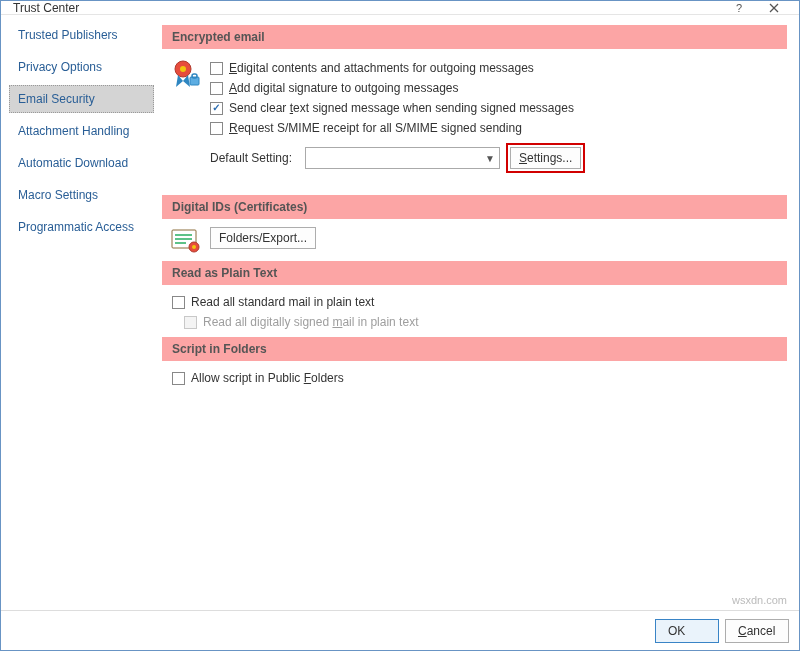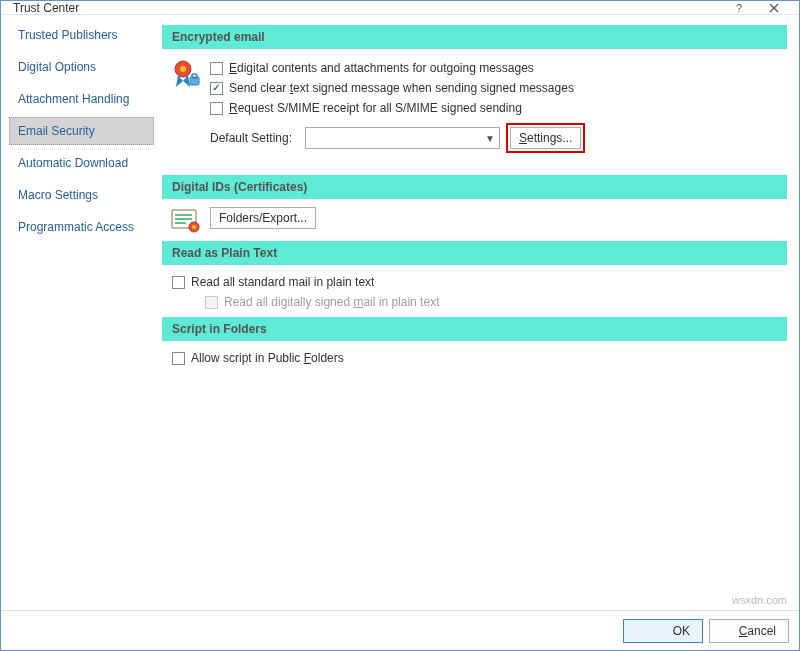--- a/index.html
+++ b/index.html
@@ -50,21 +50,21 @@
     background: #d4d4d4;
     border: 1px dotted #999;
     color: #295e96;
   }
   .content {
     flex: 1;
     padding: 4px 12px 4px 6px;
     overflow: hidden;
   }
   .section-header {
-    background: #5eead4;
+    background: #fca5a5;
     color: #555;
     font-weight: 600;
     padding: 5px 10px;
     margin: 6px 0 8px 0;
   }
   .row {
     display: flex;
     align-items: flex-start;
   }
   .icon-col {
@@ -73,21 +73,21 @@
     justify-content: center;
     padding-top: 2px;
   }
   .opts-col { flex: 1; }
   .chk-line {
     display: flex;
     align-items: center;
     margin: 2px 0;
     line-height: 18px;
   }
-  .chk-line.indent { margin-left: 33px; }
+  .chk-line.indent { margin-left: 12px; }
   .chk-line.disabled { color: #9e9e9e; }
   .chk {
     width: 13px; height: 13px;
     border: 1px solid #888;
     background: #fff;
     margin-right: 6px;
     display: inline-flex;
     align-items: center; justify-content: center;
     font-size: 10px;
     color: #2b6cb0;
@@ -130,21 +130,21 @@
     position: absolute;
     bottom: 0; left: 0; right: 0;
     height: 40px;
     border-top: 1px solid #ddd;
     display: flex;
     align-items: center;
     justify-content: flex-end;
     padding: 0 10px;
     gap: 6px;
   }
-  .footer .btn { width: 80px; justify-content: flex-end; }
+  .footer .btn { width: 64px; justify-content: flex-start; }
   .footer .btn.primary {
     border: 1px solid #3984c6;
     background: #eaf3fb;
   }
   .watermark {
     position: absolute;
     right: 12px; bottom: 44px;
     color: #bbb; font-size: 11px;
   }
   .ribbon-icon { width:28px; height:34px; }
@@ -165,23 +165,23 @@
         <line x1="1" y1="1" x2="9" y2="9" stroke="#555" stroke-width="1.2"></line>
         <line x1="9" y1="1" x2="1" y2="9" stroke="#555" stroke-width="1.2"></line>
       </svg>
   </div>
 </div>
 
 <div class="body">
 
   <div class="sidebar">
     <div class="sidebar-item"><span>Trusted Publishers</span></div>
-    <div class="sidebar-item"><span>Digital Options</span></div>
+    <div class="sidebar-item"><span>Privacy Options</span></div>
+    <div class="sidebar-item selected"><span>Email Security</span></div>
     <div class="sidebar-item"><span>Attachment Handling</span></div>
-    <div class="sidebar-item selected"><span>Email Security</span></div>
     <div class="sidebar-item"><span>Automatic Download</span></div>
     <div class="sidebar-item"><span>Macro Settings</span></div>
     <div class="sidebar-item"><span>Programmatic Access</span></div>
   </div>
 
   <div class="content">
 
     <div class="section-header">Encrypted email</div>
     <div class="row">
       <div class="icon-col">
@@ -191,20 +191,24 @@
           <path d="M6 16 L4 28 L11 22 Z" fill="#2e86c1"></path>
           <path d="M16 16 L18 28 L11 22 Z" fill="#2e86c1"></path>
           <rect x="18" y="18" width="9" height="8" rx="1" fill="#5dade2" stroke="#2e86c1"></rect>
           <rect x="20" y="15" width="5" height="4" rx="2" fill="none" stroke="#2e86c1" stroke-width="1.5"></rect>
         </svg>
       </div>
       <div class="opts-col">
         <div class="chk-line">
           <span class="chk"></span>
           <span><span></span><span class="u">E</span><span>digital contents and attachments for outgoing messages</span></span>
+        </div>
+        <div class="chk-line">
+          <span class="chk"></span>
+          <span><span></span><span class="u">A</span><span>dd digital signature to outgoing messages</span></span>
         </div>
         <div class="chk-line">
           <span class="chk checked"></span>
           <span><span>Send clear </span><span class="u">t</span><span>ext signed message when sending signed messages</span></span>
         </div>
         <div class="chk-line">
           <span class="chk"></span>
           <span><span></span><span class="u">R</span><span>equest S/MIME receipt for all S/MIME signed sending</span></span>
         </div>
         <div class="default-row">

